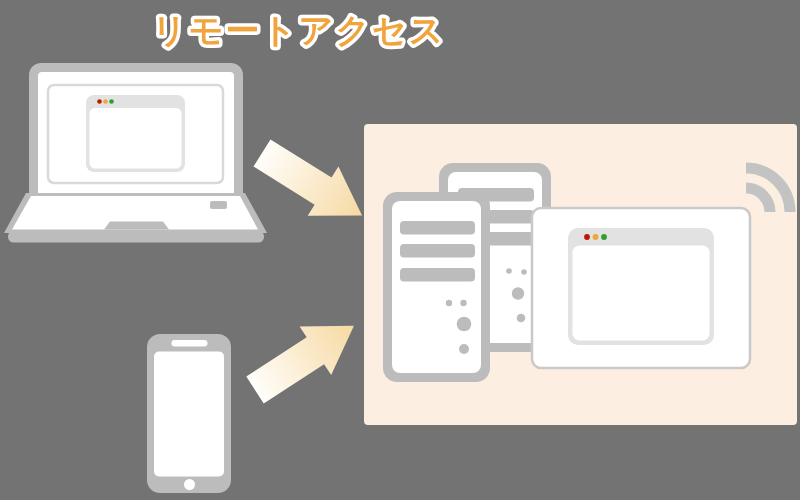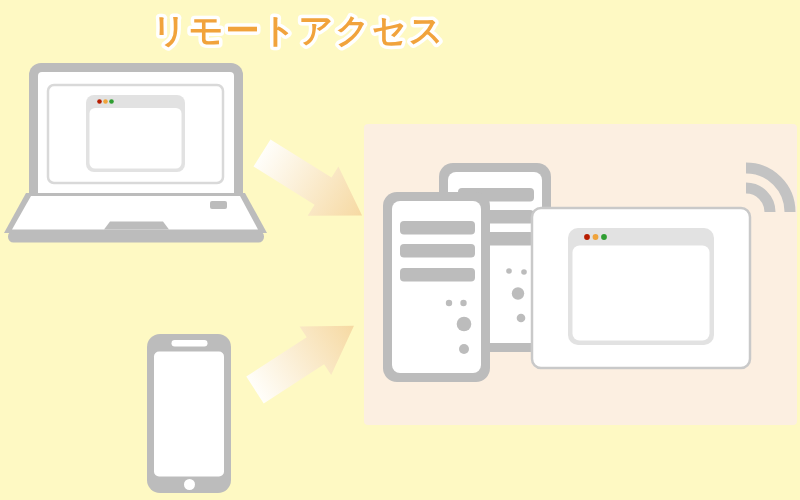--- a/index.html
+++ b/index.html
@@ -1,17 +1,17 @@
 <!DOCTYPE html>
 <html style="--panel-bg: #fcefe1; --device-gray: #bcbcbc; --ui-light-gray: #e2e2e2; --screen-outline: #d9d9d9; --monitor-border: #c9c9c9; --wifi-gray: #c3c3c3; --title-orange: #f1a33c; --arrow-start: #fffefa; --arrow-end: #f6d9a2; --dot-red: #b71c00; --dot-orange: #f0a43c; --dot-green: #2f9e32;"><head>
 <meta charset="utf-8">
 <style>
   html,body { margin:0; padding:0; background:#ffffff; }
   #stage {
-    position:relative; width:800px; height:500px; background:#fef9c3;
+    position:relative; width:800px; height:500px; background:#737373;
     overflow:hidden; font-family:"DejaVu Sans","Liberation Sans",sans-serif;
   }
   svg { position:absolute; left:0; top:0; }
 
   .panel-rect   { fill: var(--panel-bg,#fcefe1); }
   .fill-gray    { fill: var(--device-gray,#bcbcbc); }
   .fill-white   { fill:#ffffff; }
   .fill-light   { fill: var(--ui-light-gray,#e2e2e2); }
   .screen-outline { fill:none; stroke: var(--screen-outline,#d9d9d9); stroke-width:2.5; }
   .monitor-frame  { fill:#ffffff; stroke: var(--monitor-border,#c9c9c9); stroke-width:2.5; }

